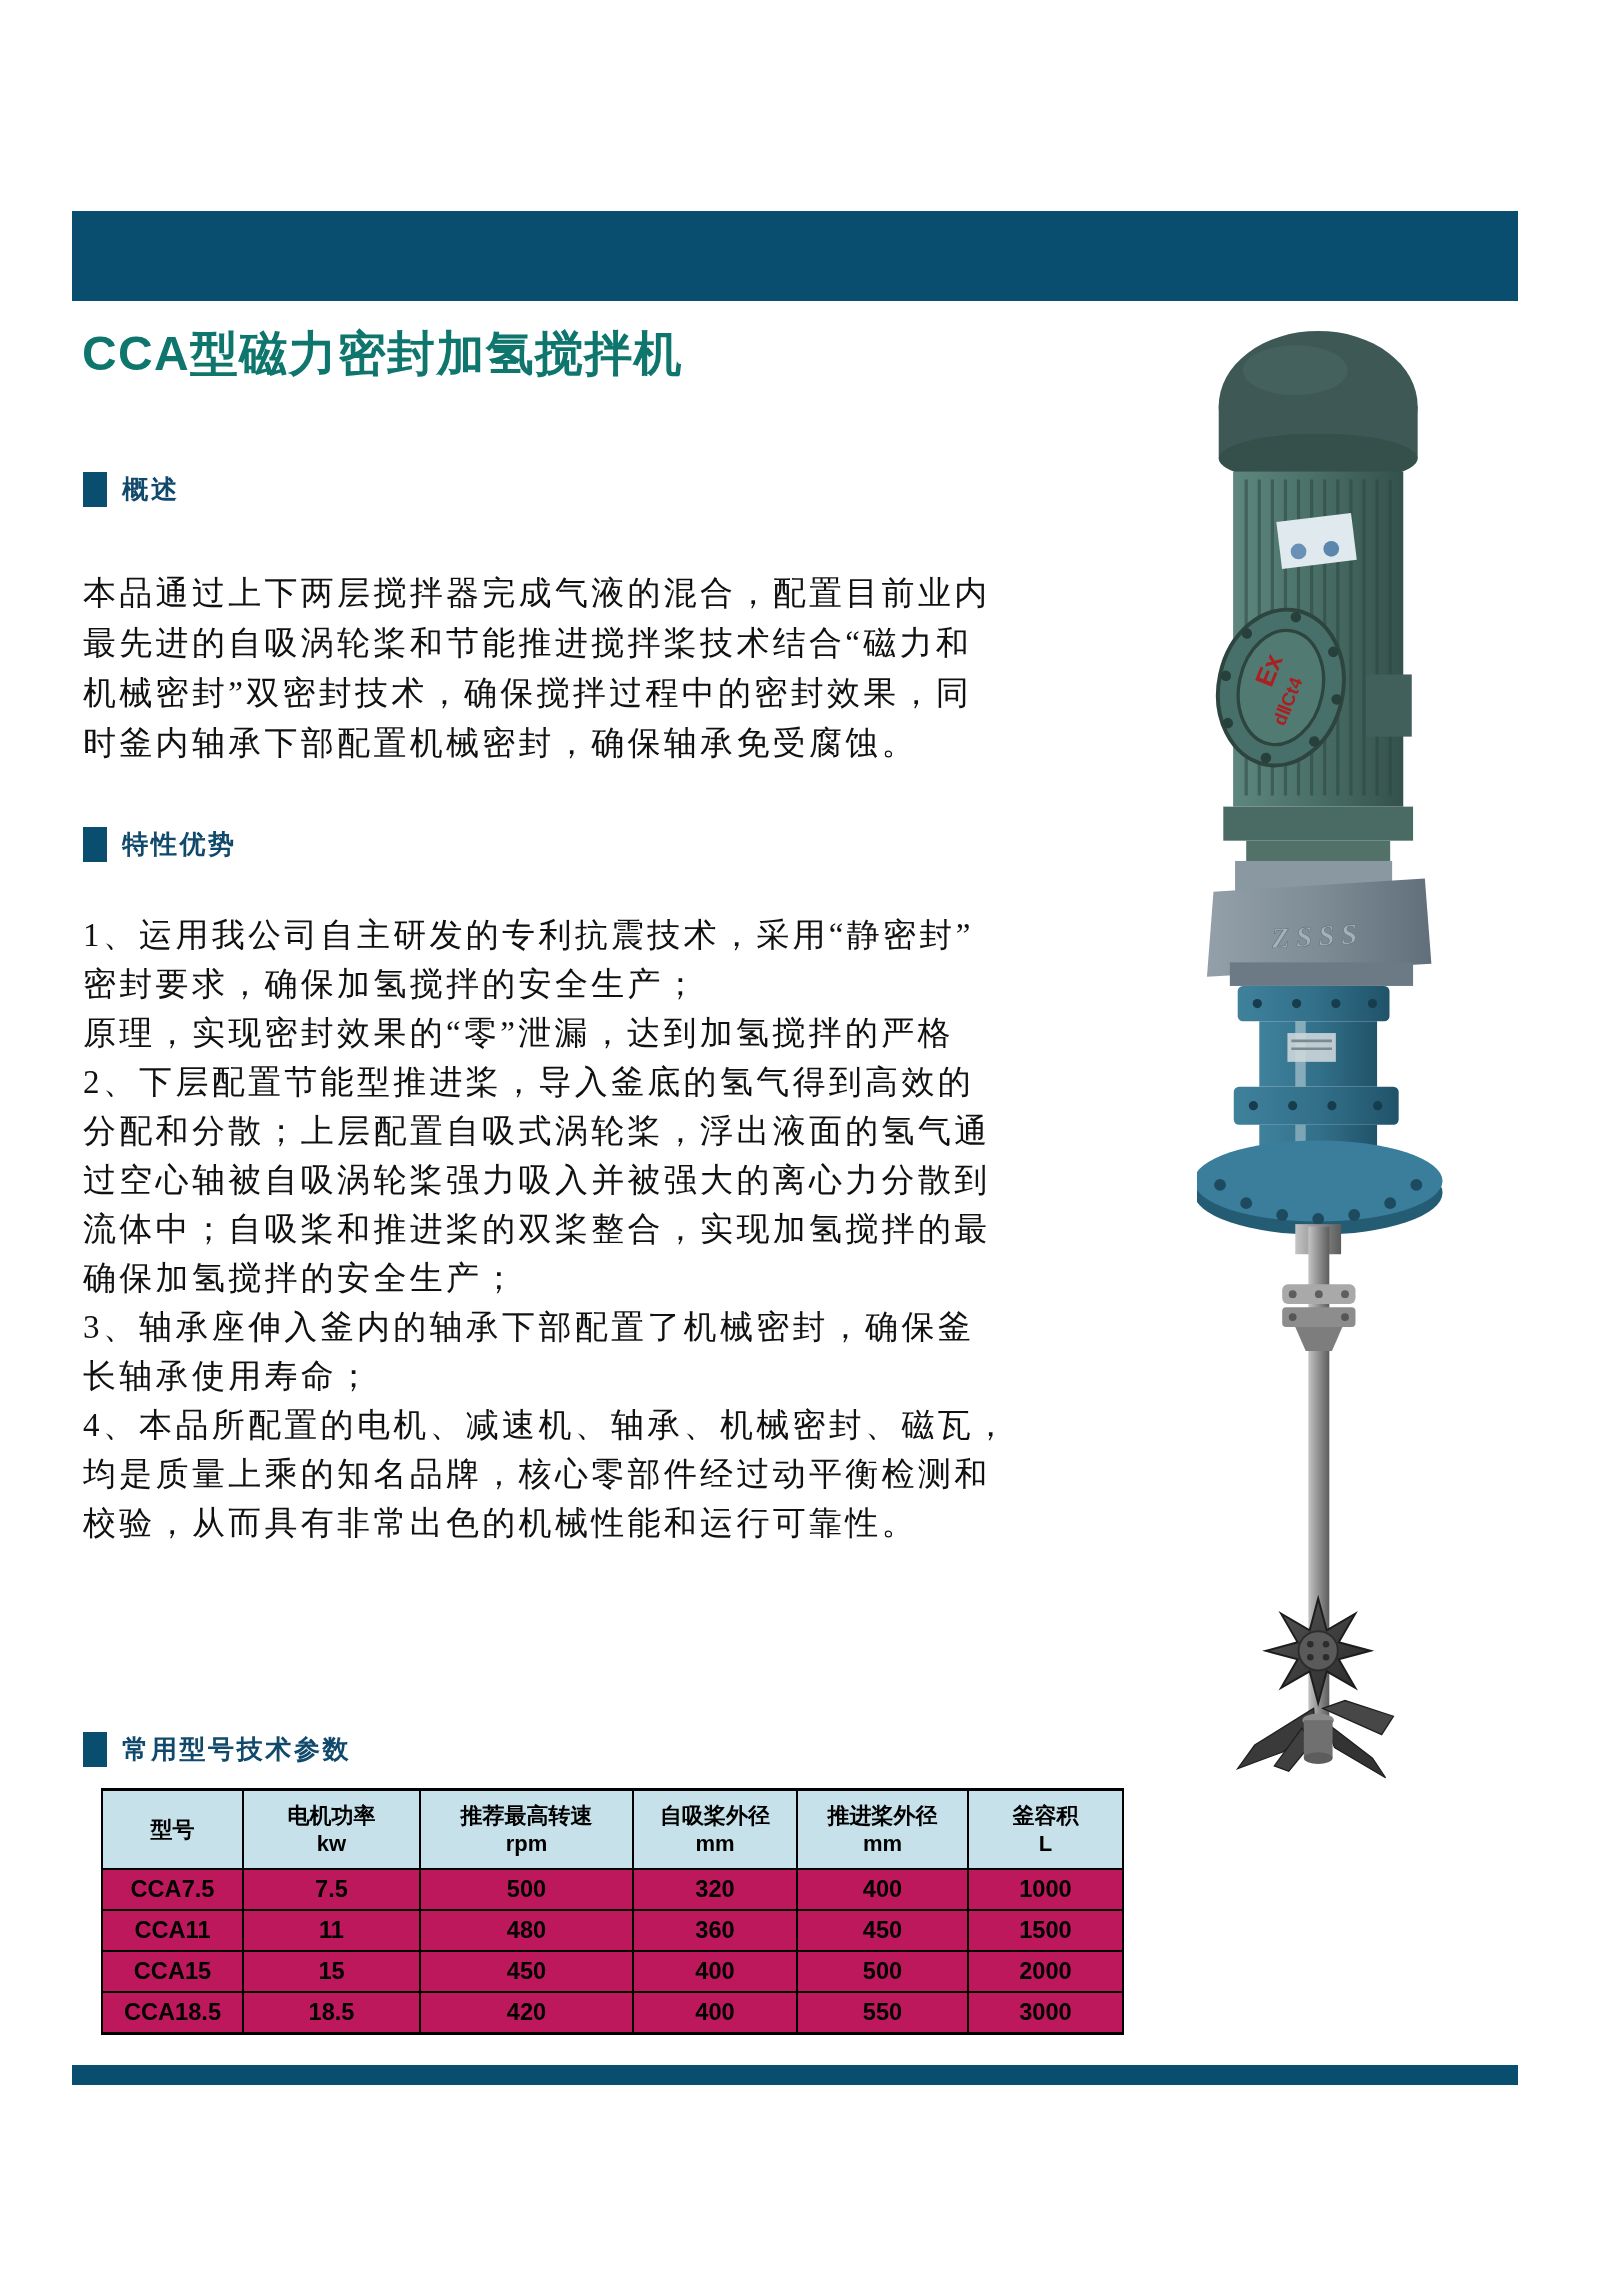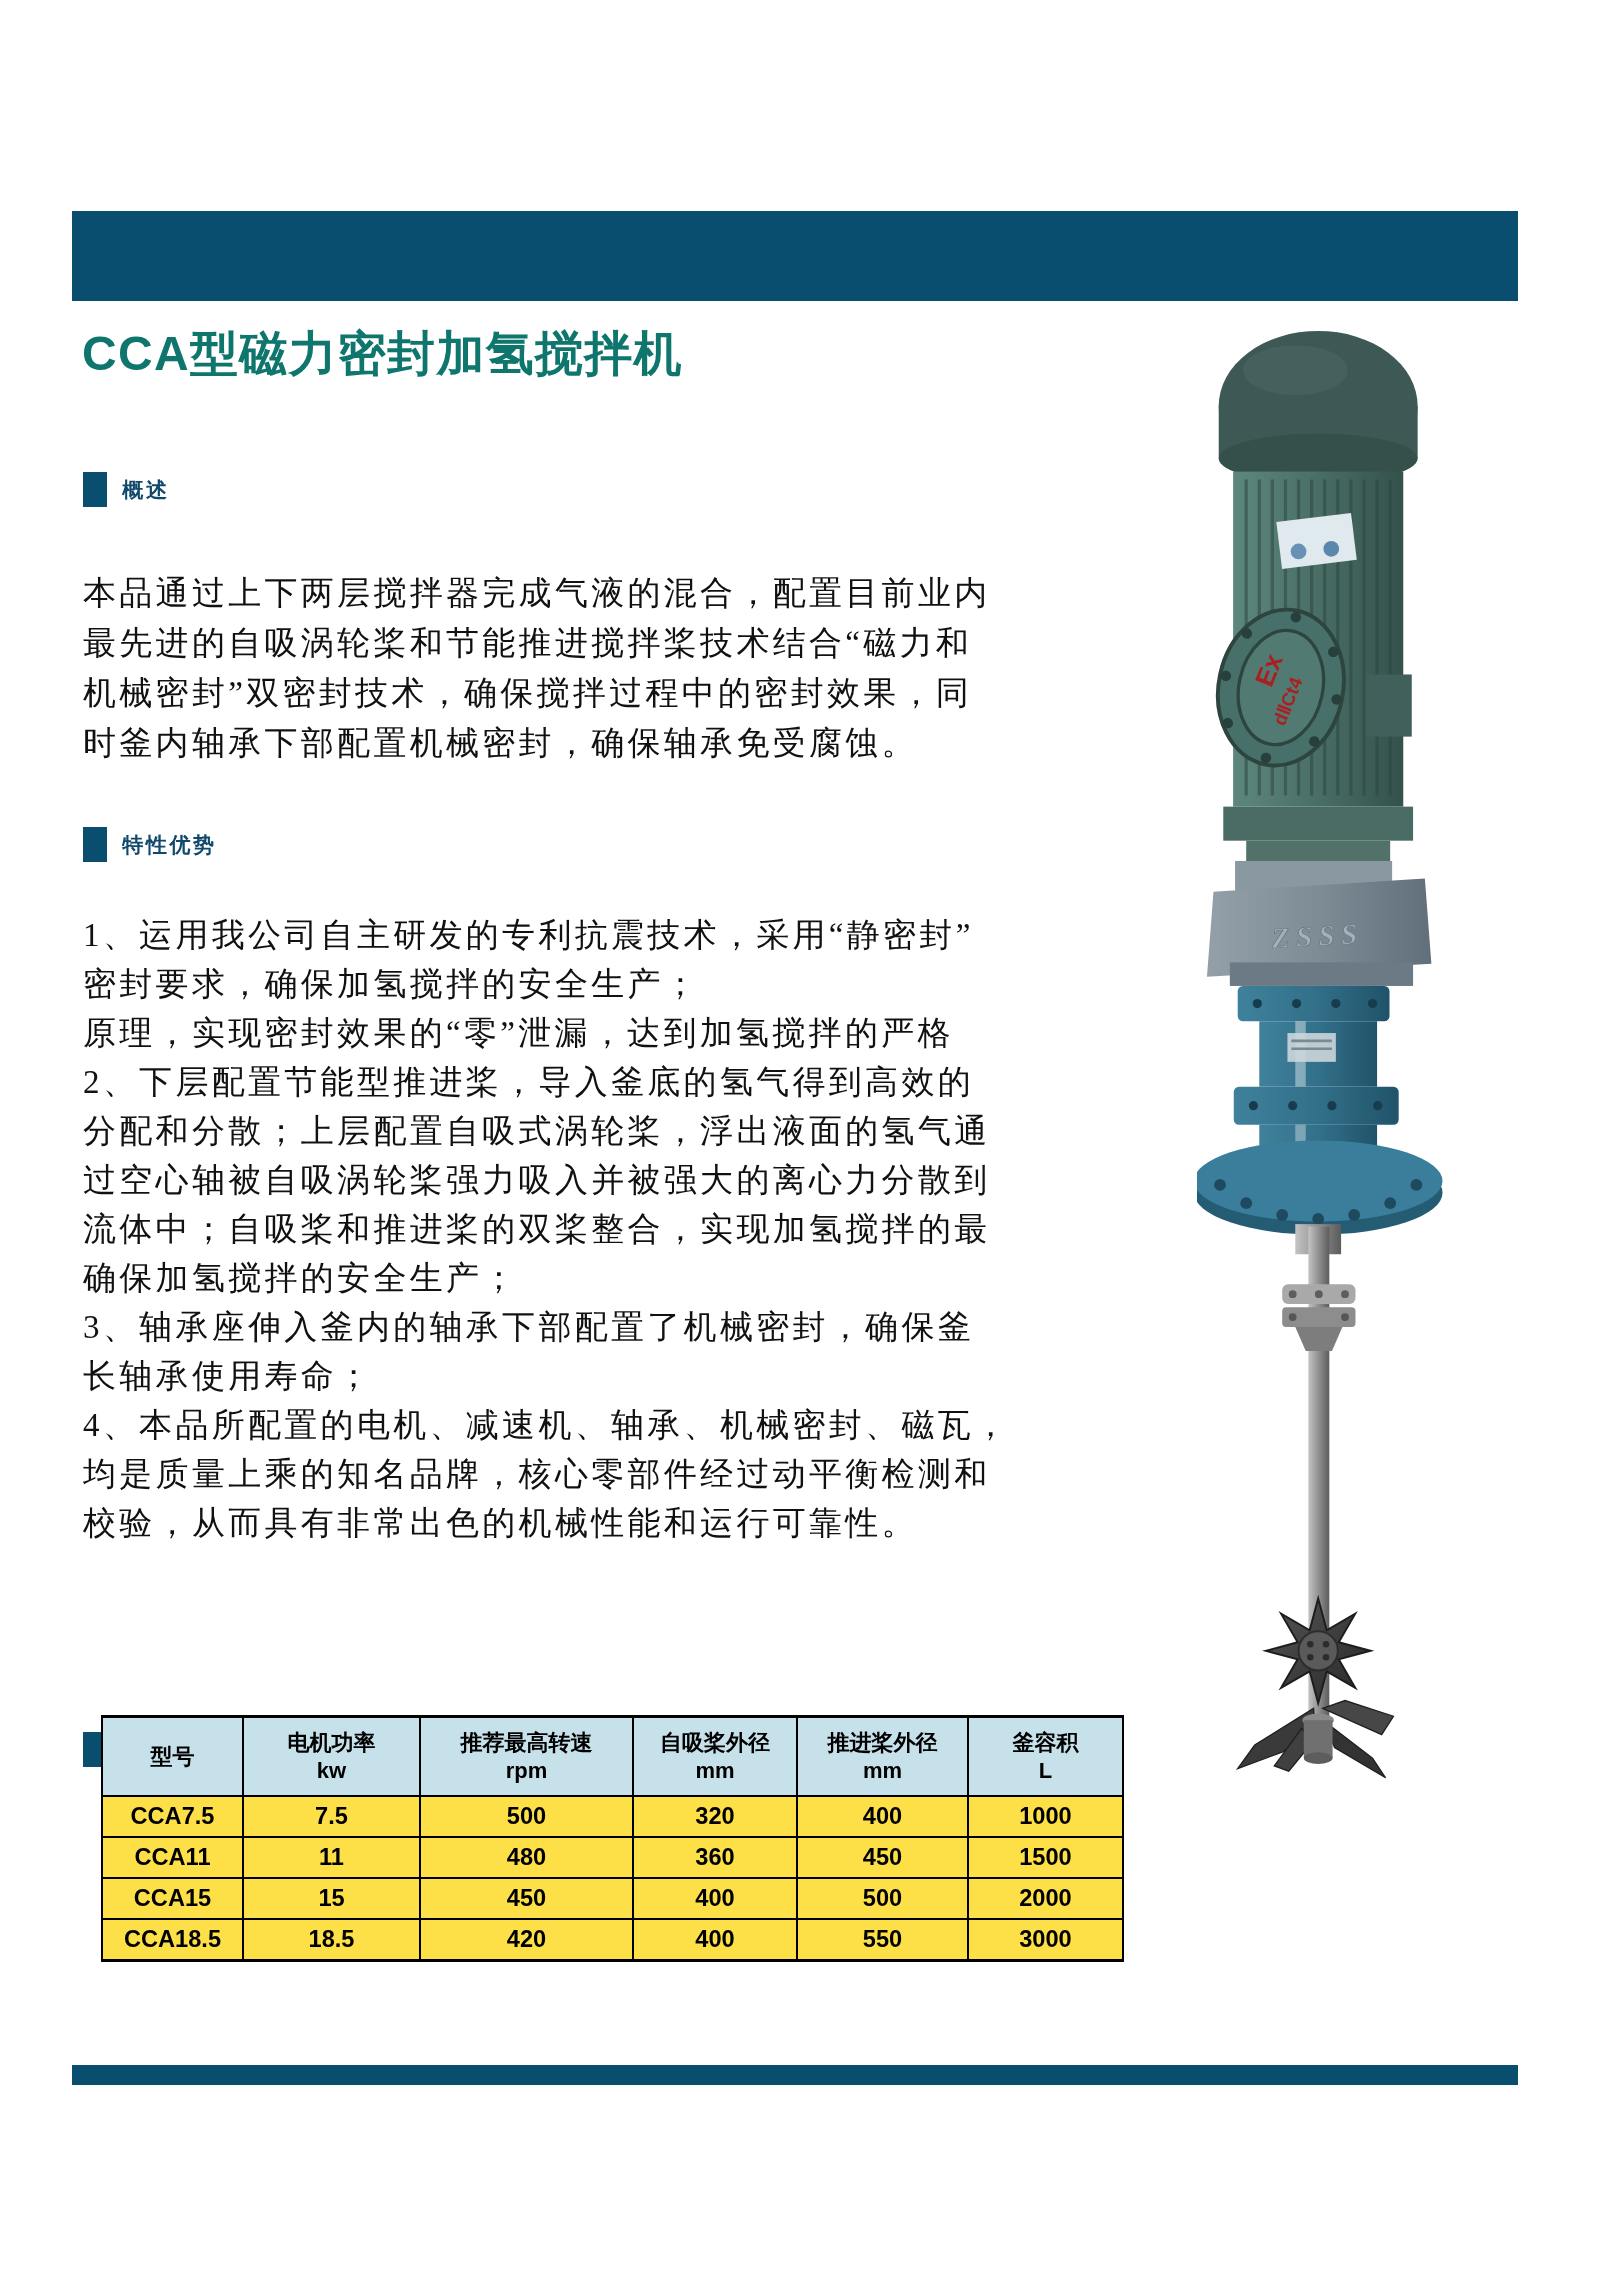--- a/index.html
+++ b/index.html
@@ -7,35 +7,35 @@
   .page{position:absolute;left:0;top:0;width:1623px;height:2295px;background:#ffffff;overflow:hidden;}
 
   .topbar{position:absolute;left:72px;top:211px;width:1446px;height:90px;background:#094e6f;}
   .bottombar{position:absolute;left:72px;top:2065px;width:1446px;height:19.6px;background:#094e6f;}
 
   .doc-title{position:absolute;left:82px;top:322px;font-size:48px;font-weight:600;
     color:#0f766e;letter-spacing:1.3px;white-space:nowrap;}
 
   .section{position:absolute;left:83px;display:flex;align-items:center;gap:15.7px;}
   .section .bullet{width:23.6px;height:35px;background:#094e6f;flex:0 0 auto;}
-  .section .sec-label{font-size:21px;font-weight:600;color:#10496b;letter-spacing:2.6px;white-space:nowrap;}
+  .section .sec-label{font-size:26px;font-weight:600;color:#10496b;letter-spacing:2.6px;white-space:nowrap;}
   #sec-overview{top:472px;}
   #sec-features{top:815px;margin-top:12px;}
   #sec-specs{top:1732px;}
 
   .bodytext{position:absolute;left:83px;color:#111;
     font-family:"Liberation Serif","DejaVu Serif",serif;
     font-size:33px;letter-spacing:3.3px;}
   .bodytext .tline{height:50px;line-height:50px;white-space:nowrap;}
   #overview-text{top:568px;}
   #features-text{top:911px;}
   #features-text .tline{height:49px;line-height:49px;}
 
-  .spec-table{position:absolute;left:101px;top:1715px;width:1019px;border-collapse:collapse;
-    table-layout:fixed;background:#fde047;}
+  .spec-table{position:absolute;left:101px;top:1788px;width:1019px;border-collapse:collapse;
+    table-layout:fixed;background:#be185d;}
   .spec-table th,.spec-table td{border:2px solid #000;text-align:center;vertical-align:middle;
     padding:0;overflow:hidden;}
   .spec-table thead th{background:#c7e1ea;height:77px;font-size:22px;font-weight:bold;color:#000;
     line-height:27.5px;border-top-width:3.3px;}
   .spec-table tbody td{height:39px;font-size:23.6px;font-weight:bold;color:#000;border-radius:15px;}
   .spec-table tbody tr:last-child td{border-bottom-width:3.3px;}
 
   .machine{position:absolute;left:1197px;top:308px;width:262px;height:1492px;}
 
   .footer-row{position:absolute;left:0;top:2094px;width:1518px;height:59px;}

